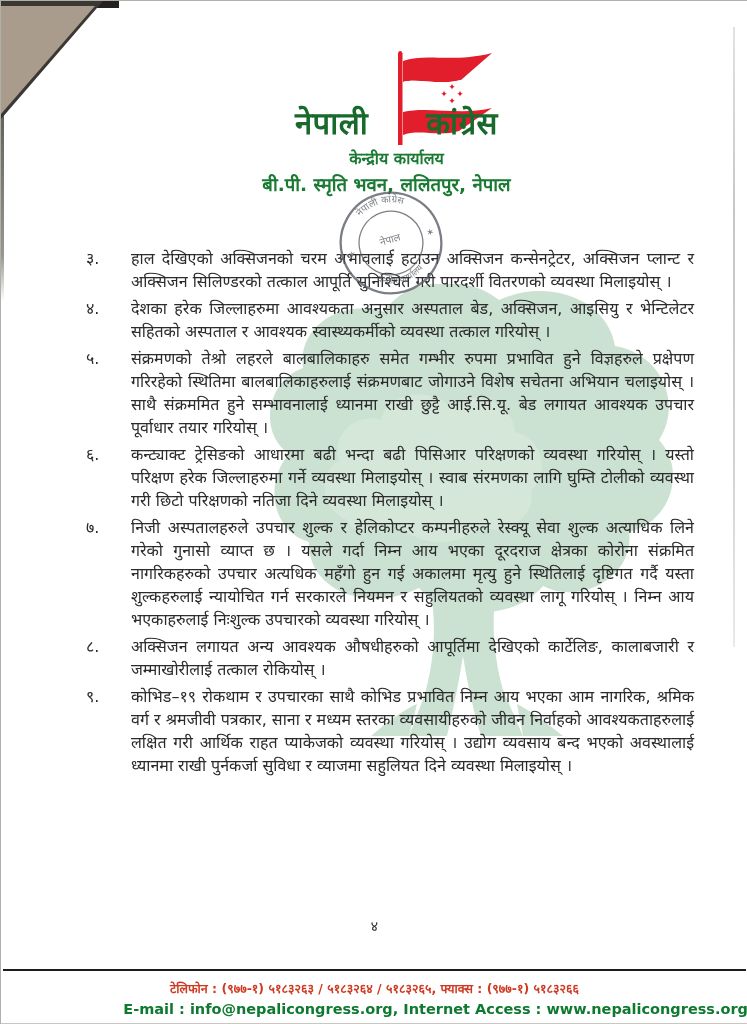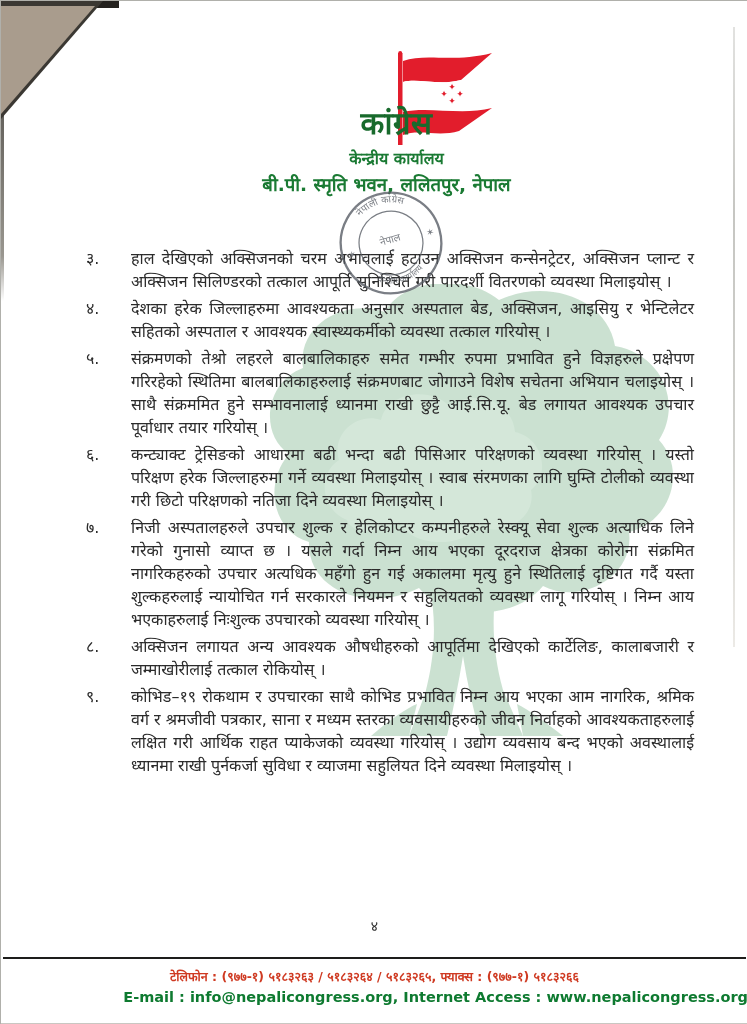--- a/index.html
+++ b/index.html
@@ -43,21 +43,21 @@
   .body-list { position:absolute; top:246px; left:85px; width:608px; z-index:2; }
   .item { display:flex; margin-bottom:4px; font-size:16px; line-height:23px; }
   .item .num { width:45px; flex-shrink:0; }
   .item .txt { flex:1; text-align:justify; }
 
   
   .page-num { position:absolute; top:915px; left:0; right:0; text-align:center;
     font-size:14px; z-index:2; }
 
   
-  .footer { position:absolute; left:0; right:0; bottom:20px; z-index:2; }
+  .footer { position:absolute; left:0; right:0; bottom:8px; z-index:2; }
   .footer .rule { height:2px; background:#1d1d1b; margin:0 2px 9px 2px; }
   .footer .phone { text-align:center; font-size:12.5px; font-weight:bold; color:#cf3a22; margin-bottom:4px; }
   .footer .email { text-align:right; font-size:14.5px; font-weight:bold; color:#0e7a30; }
 </style>
 </head>
 <body>
 
 <div class="page">
 
   <div class="top-strip"></div>
@@ -85,20 +85,21 @@
       <path d="M8 31 C24 27 44 35 66 29 L97 57 C66 65 34 55 8 61 Z" fill="#ffffff"></path>
       <path d="M8 61 C34 55 66 65 97 57 L64 80 C44 86 24 78 8 84 Z" fill="#e21d2c"></path>
       <g fill="#e21d2c" font-size="9" text-anchor="middle">
         <text x="57" y="39">✦</text>
         <text x="49" y="46">✦</text>
         <text x="65" y="46">✦</text>
         <text x="57" y="53">✦</text>
       </g>
     </svg>
     <div class="title-row">
+      <span>नेपाली</span>
       <span>कांग्रेस</span>
     </div>
     <div class="office-line">केन्द्रीय कार्यालय</div>
     <div class="address-line">बी.पी. स्मृति भवन, ललितपुर, नेपाल</div>
   </div>
 
   <svg class="stamp" viewBox="-60 -60 120 120" aria-hidden="true">
     <circle r="52" fill="none" stroke="currentColor" stroke-width="2.4"></circle>
     <circle r="33" fill="none" stroke="currentColor" stroke-width="1.3"></circle>
     <path id="stampArcTop" d="M -42 0 A 42 42 0 0 1 42 0" fill="none"></path>

